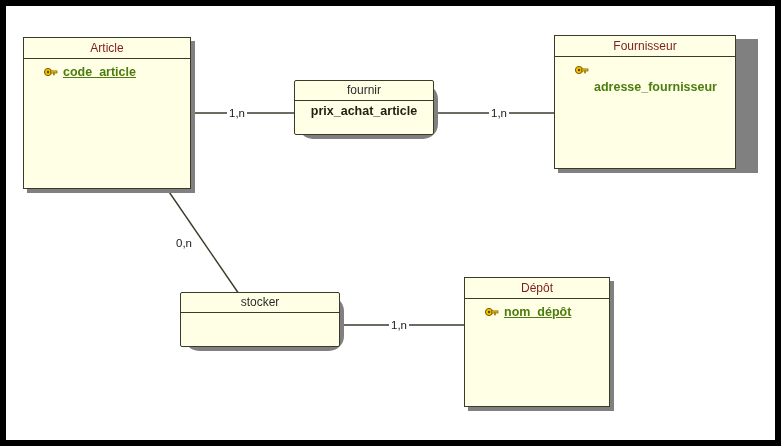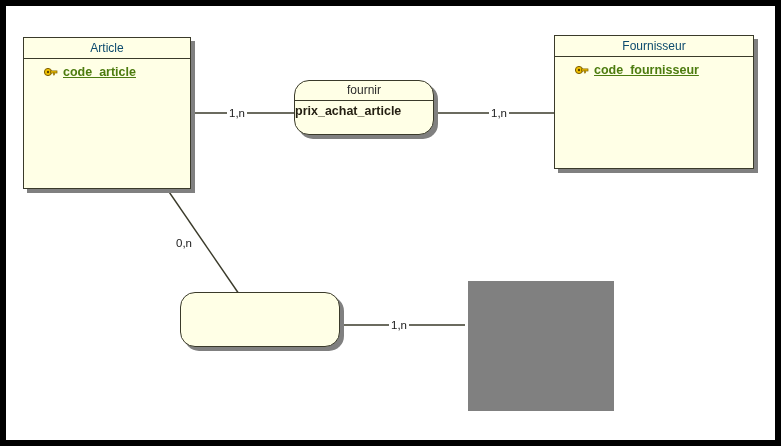--- a/index.html
+++ b/index.html
@@ -34,21 +34,21 @@
     position:absolute;
     box-sizing:border-box;
     background:#FFFFE6;
     border:1px solid #3a3a2a;
     z-index:2;
   }
   .entity .ent-title{
     height:20px;line-height:20px;
     text-align:center;
     font-size:12px;
-    color:#0c4a6e;
+    color:#7f1d1d;
     border-bottom:1px solid #3a3a2a;
     background:#FFFFE6;
     white-space:nowrap;
   }
   .entity .ent-body{
     padding:4px 0 0 0;
   }
   .attr{
     display:flex;
     align-items:center;
@@ -69,34 +69,35 @@
 
   
   .key-icon{display:block;}
 
   
   .rel{
     position:absolute;
     box-sizing:border-box;
     background:#FFFFE6;
     border:1px solid #3a3a2a;
-    border-radius:15px;
+    border-radius:2px;
     z-index:2;
     overflow:hidden;
   }
   .rel .rel-title{
     height:19px;line-height:19px;
     text-align:center;
     font-size:12px;
     color:#2b2b2b;
     border-bottom:1px solid #3a3a2a;
     white-space:nowrap;
   }
   .rel .rel-attr{
     height:21px;line-height:21px;
+    text-align:center;
     font-size:12.5px;
     font-weight:bold;
     color:#241f12;
     white-space:nowrap;
   }
 
   
   .card{
     position:absolute;
     font-size:11.5px;
@@ -142,44 +143,64 @@
               <circle cx="4" cy="5" r="1.2" fill="#5a4400"></circle>
               <rect x="6.5" y="3.9" width="6.5" height="2.1" fill="#F2C200" stroke="#7a5c00" stroke-width="0.7"></rect>
               <rect x="9.3" y="6" width="1.3" height="2" fill="#F2C200" stroke="#7a5c00" stroke-width="0.6"></rect>
             </svg>
           </span>
           <span class="aname">code_article</span>
         </div>
       </div>
     </div>
 
-    <div class="entity" style="left:548px; top:29px; width:200px; height:134px;">
+    <div class="entity" style="left:548px; top:29px; width:182px; height:134px;">
       <div class="ent-title">Fournisseur</div>
       <div class="ent-body">
         <div class="attr pk">
           <span class="keyslot">
             <svg class="key-icon" width="14" height="10" viewBox="0 0 14 10" xmlns="http://www.w3.org/2000/svg">
               <circle cx="4" cy="5" r="3.6" fill="#F2C200" stroke="#7a5c00" stroke-width="1"></circle>
               <circle cx="4" cy="5" r="1.2" fill="#5a4400"></circle>
               <rect x="6.5" y="3.9" width="6.5" height="2.1" fill="#F2C200" stroke="#7a5c00" stroke-width="0.7"></rect>
               <rect x="9.3" y="6" width="1.3" height="2" fill="#F2C200" stroke="#7a5c00" stroke-width="0.6"></rect>
             </svg>
           </span>
-          <span class="aname">code_fournisseur</span>
+        </div>
+        <div class="attr">
+          <span class="keyslot"></span>
+          <span class="aname">adresse_fournisseur</span>
         </div>
       </div>
     </div>
 
+    <div class="entity" style="left:458px; top:271px; width:146px; height:130px;">
+      <div class="ent-title">Dépôt</div>
+      <div class="ent-body">
+        <div class="attr pk">
+          <span class="keyslot">
+            <svg class="key-icon" width="14" height="10" viewBox="0 0 14 10" xmlns="http://www.w3.org/2000/svg">
+              <circle cx="4" cy="5" r="3.6" fill="#F2C200" stroke="#7a5c00" stroke-width="1"></circle>
+              <circle cx="4" cy="5" r="1.2" fill="#5a4400"></circle>
+              <rect x="6.5" y="3.9" width="6.5" height="2.1" fill="#F2C200" stroke="#7a5c00" stroke-width="0.7"></rect>
+              <rect x="9.3" y="6" width="1.3" height="2" fill="#F2C200" stroke="#7a5c00" stroke-width="0.6"></rect>
+            </svg>
+          </span>
+          <span class="aname">nom_dépôt</span>
+        </div>
+      </div>
+    </div>
 
     <div class="rel" style="left:288px; top:74px; width:140px; height:55px;">
       <div class="rel-title">fournir</div>
       <div class="rel-attr">prix_achat_article</div>
     </div>
 
     <div class="rel" style="left:174px; top:286px; width:160px; height:55px;">
+      <div class="rel-title">stocker</div>
     </div>
 
     <div class="card" style="left:221px; top:101px;">1,n</div>
 
     <div class="card" style="left:483px; top:101px;">1,n</div>
 
     <div class="card diag" style="left:168px; top:231px;">0,n</div>
 
     <div class="card" style="left:383px; top:313px;">1,n</div>
 

